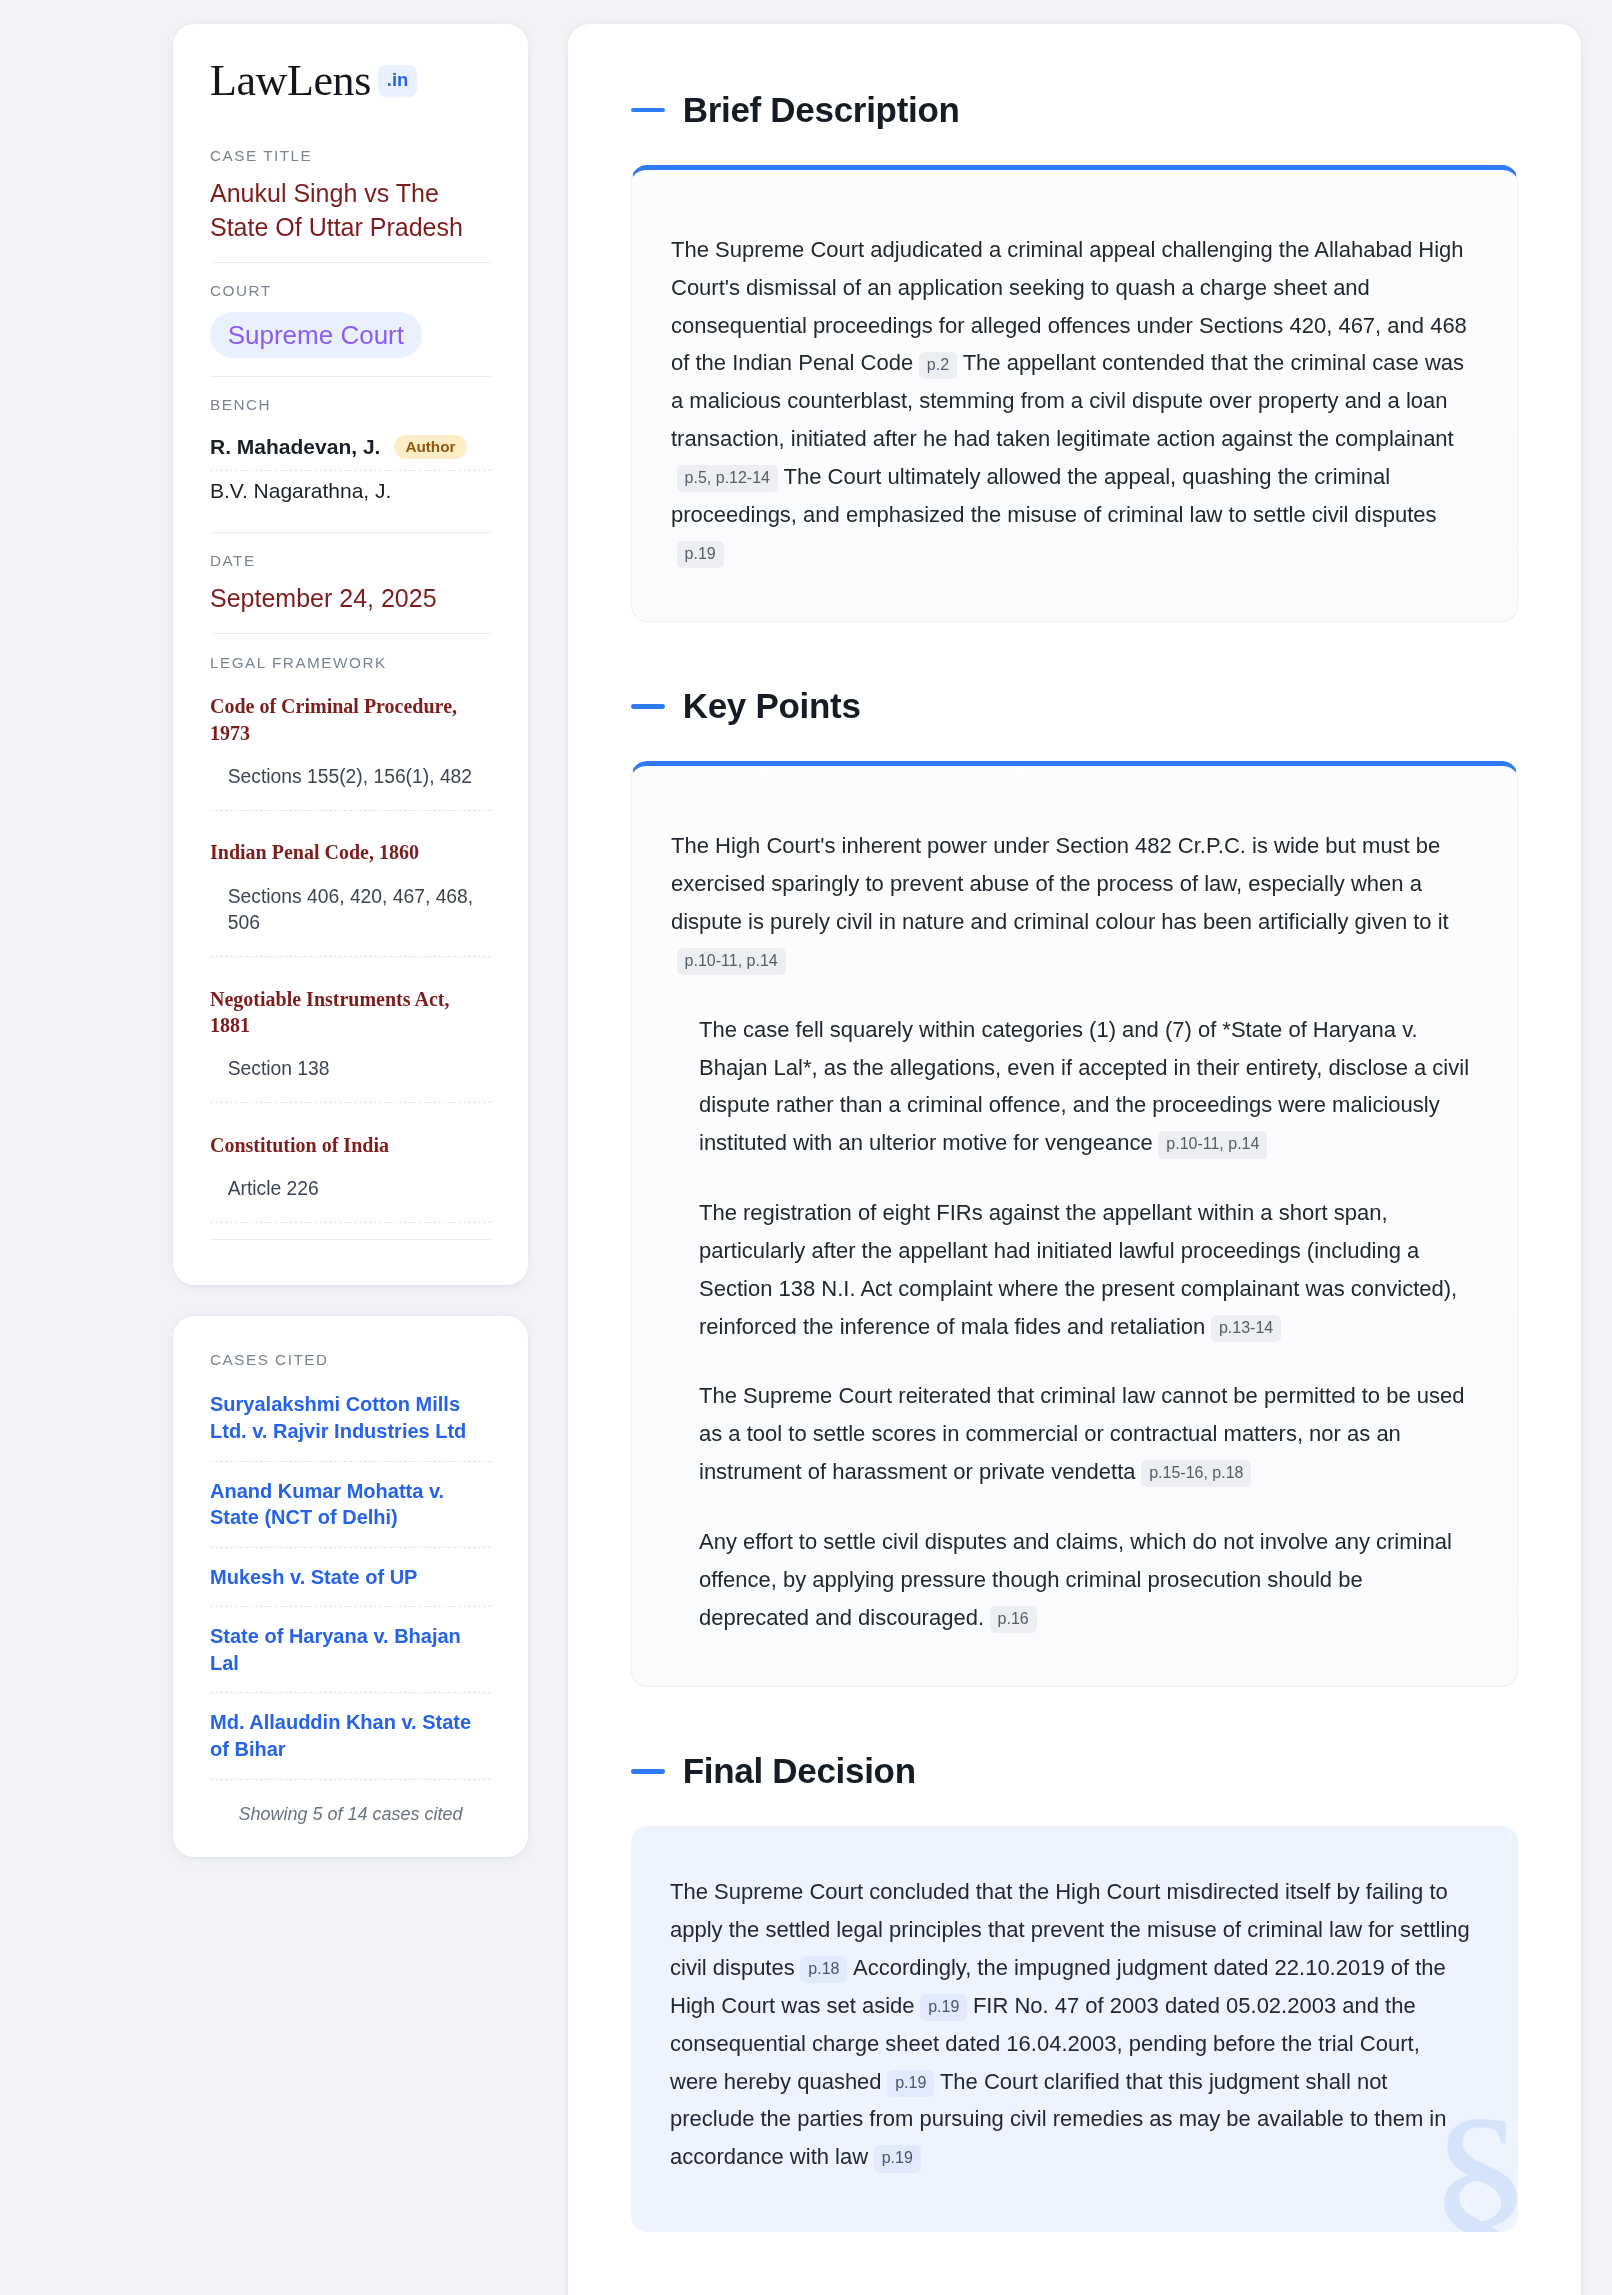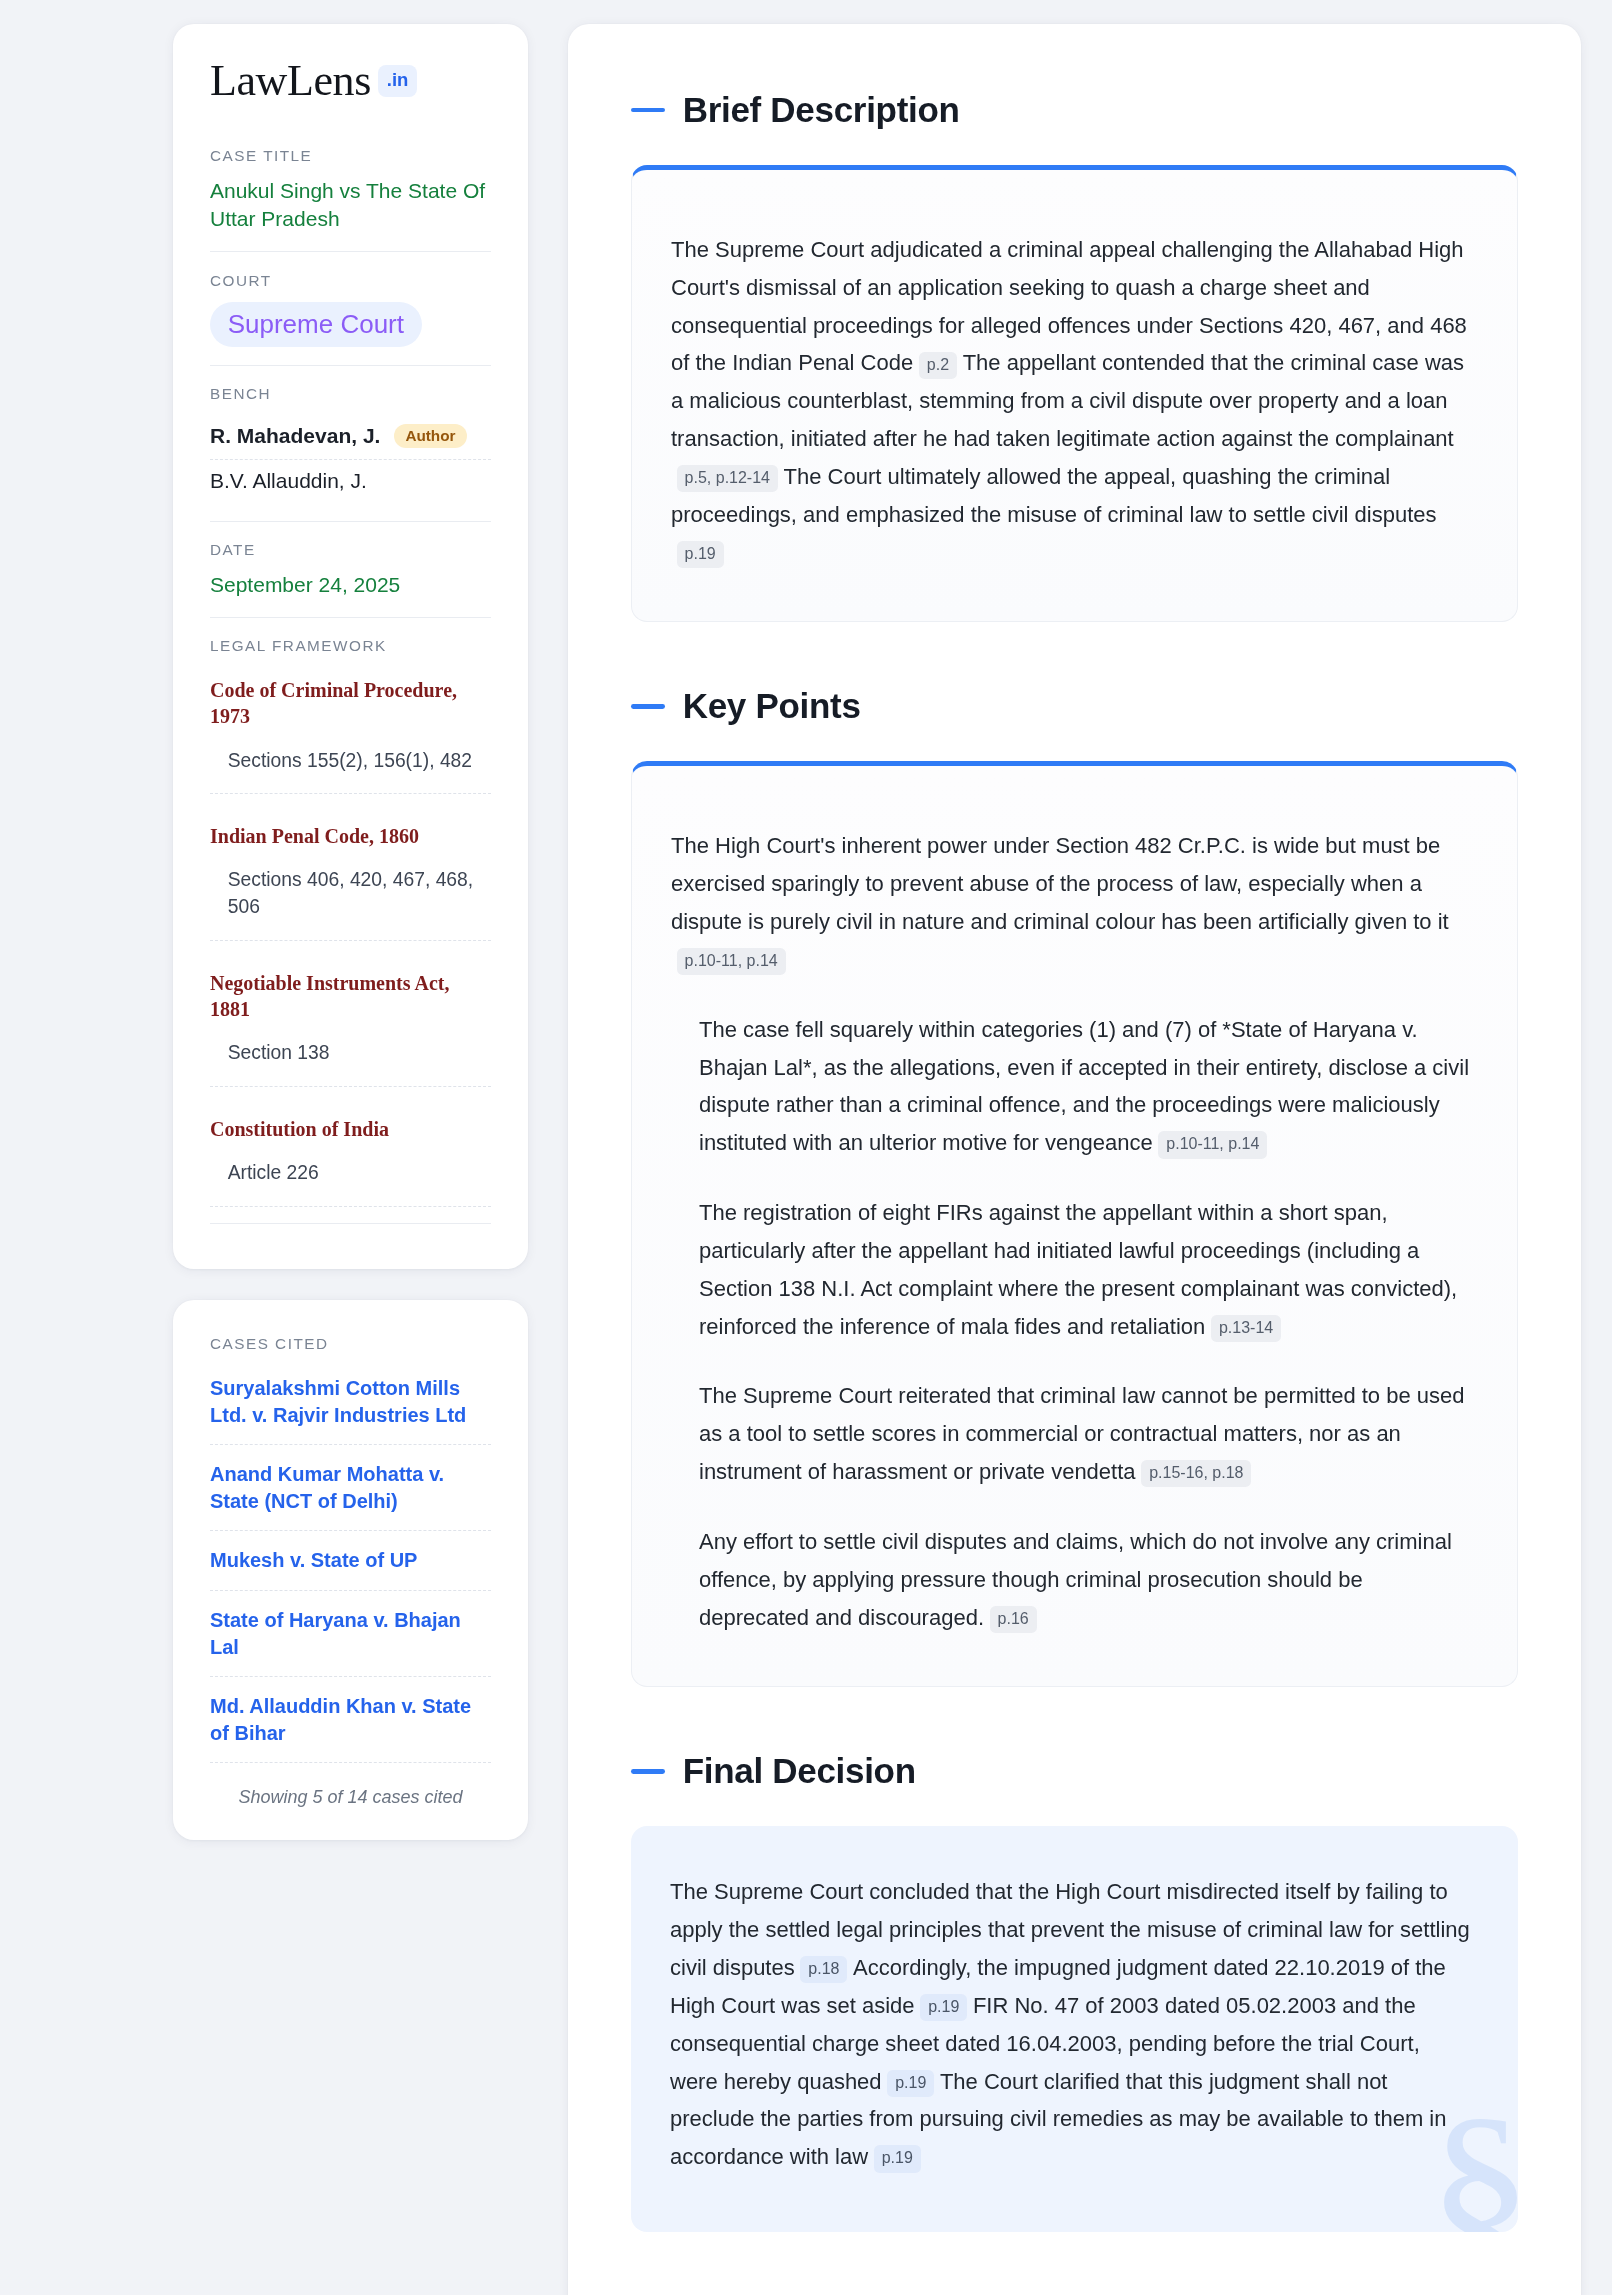--- a/index.html
+++ b/index.html
@@ -63,22 +63,22 @@
   .field + .field { padding-top: 19.3px; border-top: 0.8px solid #e9ecf1; }
 
   .flabel {
     font-size: 15.3px;
     letter-spacing: 1.5px;
     color: #7a8493;
     text-transform: uppercase;
     margin-bottom: 12px;
   }
   .fvalue {
-    font-size: 21px;
-    color: #15803d;
+    font-size: 25px;
+    color: #7f1d1d;
     line-height: 1.35;
   }
 
   .chip-court {
     display: inline-block;
     background: #eaf1fe;
     color: #8b5cf6;
     font-size: 26px;
     border-radius: 805px;
     padding: 7.3px 17.7px;
@@ -256,21 +256,21 @@
       </div>
 
       <div class="field">
         <div class="flabel">BENCH</div>
         <div id="bench-list">
             <div class="judge-row">
               <span class="judge-name is-author">R. Mahadevan, J.</span>
               <span class="badge-author">Author</span>
             </div>
             <div class="judge-row">
-              <span class="judge-name">B.V. Allauddin, J.</span>
+              <span class="judge-name">B.V. Nagarathna, J.</span>
             </div>
           </div>
       </div>
 
       <div class="field">
         <div class="flabel">DATE</div>
         <div class="fvalue">September 24, 2025</div>
       </div>
 
       <div class="field">

